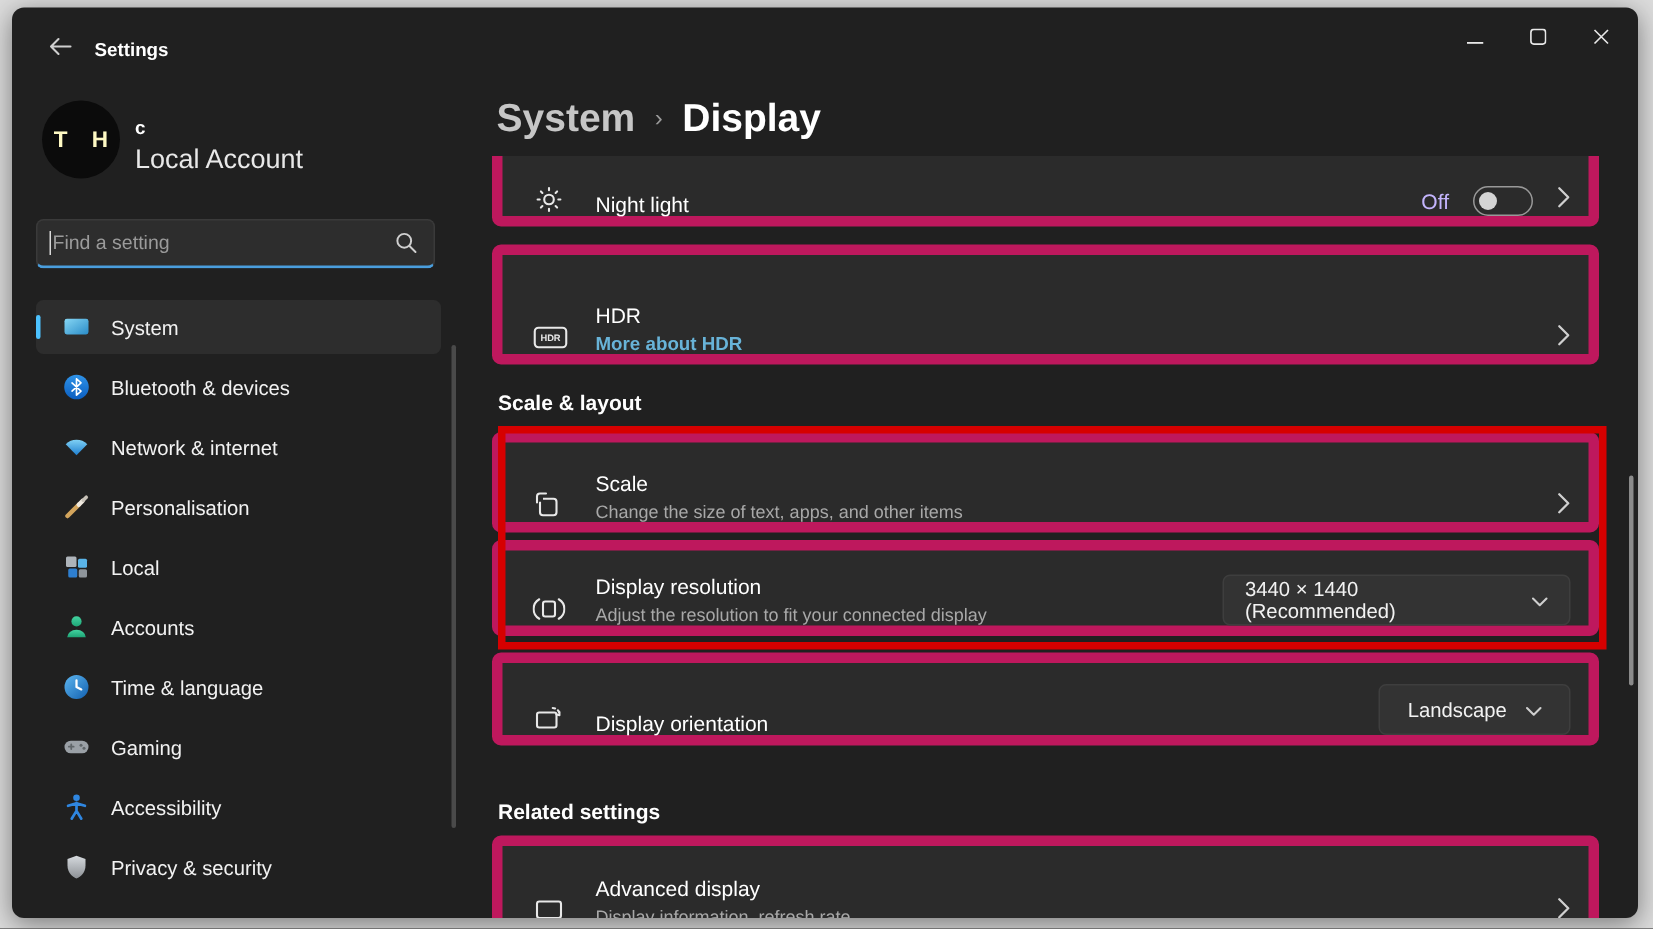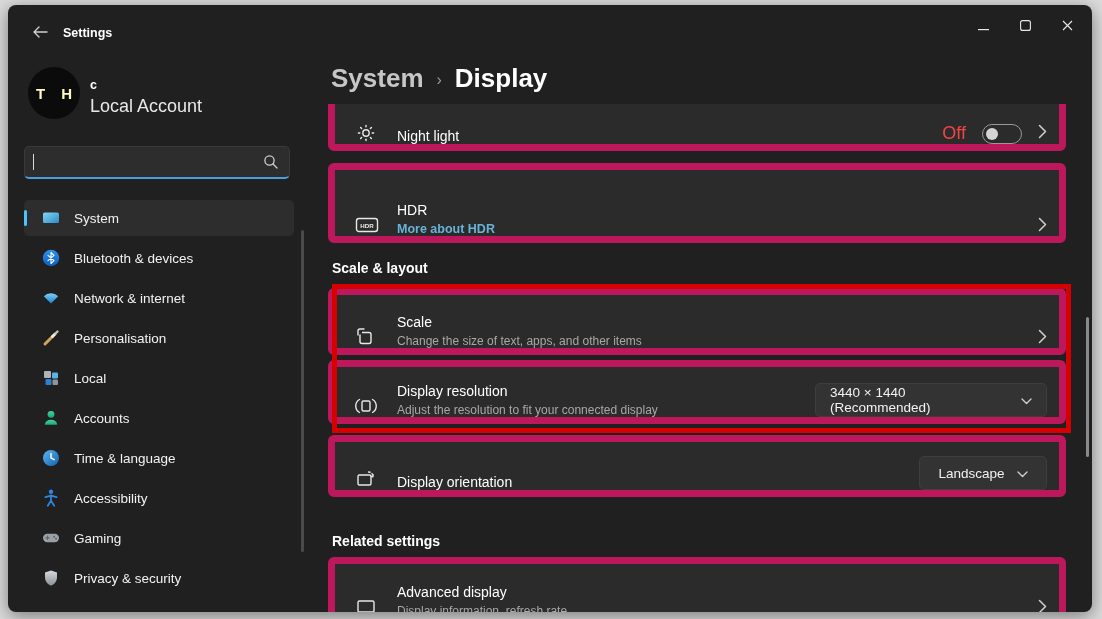--- a/index.html
+++ b/index.html
@@ -68,21 +68,21 @@
   #card-hdr { top:59px; height:80px; }
   #header-scale-layout { top:156px; }
   #card-scale { top:184px; height:67px; }
   #card-resolution { top:256px; height:64px; }
   #card-orientation { top:331px; height:62px; }
   #header-related { top:429px; }
   #card-advanced { top:453px; height:68px; }
 
   .toggle { width:40px; height:20px; border:1px solid #999999; border-radius:10px; position:relative; cursor:pointer; }
   .toggle-knob { position:absolute; left:3px; top:3px; width:12px; height:12px; border-radius:50%; background:#d4d4d4; }
-  .toggle-label { font-size:18px; color:#ef4444; }
+  .toggle-label { font-size:14px; color:#c4b5fd; }
 
   .dropdown { height:34px; background:#333333; border:1px solid #3e3e3e; border-radius:5px;
               display:flex; align-items:center; justify-content:center; gap:12px;
               font-size:13.5px; color:#f2f2f2; padding:0 14px; cursor:pointer; }
   #dd-scale { width:190px; }
   #dd-resolution { width:232px; }
   #dd-orientation { width:128px; }
 
   .main-scroll { position:absolute; left:1078px; top:312px; width:3px; height:140px;
                  background:#8a8a8a; border-radius:2px; }
@@ -119,20 +119,21 @@
             <path d="M1 1 L10 10 M10 1 L1 10" stroke="#e8e8e8" stroke-width="1.1"></path>
           </svg></span>
     </div>
   </div>
 
   <div class="avatar">T H</div>
   <div class="user-name">c</div>
   <div class="user-type">Local Account</div>
 
   <div class="search-box">
+    <input class="search-input" placeholder="Find a setting" style="">
     <span class="search-caret"></span>
     <span class="search-glyph">
       <svg width="16" height="16" viewBox="0 0 16 16">
           <circle cx="6.5" cy="6.5" r="4.6" fill="none" stroke="#cfcfcf" stroke-width="1.3"></circle>
           <path d="M10 10 L14 14" stroke="#cfcfcf" stroke-width="1.3" stroke-linecap="round"></path>
         </svg>
     </span>
   </div>
 
   <div class="nav">
@@ -227,36 +228,36 @@
             </defs>
             <circle cx="10" cy="10" r="8" fill="url(#gtl)"></circle>
             <path d="M10 10 V5.6 M10 10 L13.2 11.6" stroke="#ffffff" stroke-width="1.5" stroke-linecap="round"></path>
           </svg>
       </span>
       <span class="nav-label">Time &amp; language</span>
     </div>
     <div class="nav-item">
       <span class="nav-ico">
         <svg width="20" height="20" viewBox="0 0 20 20">
-            <circle cx="10" cy="3.8" r="2.2" fill="#2f86e0"></circle>
-            <path d="M10 7.2 v5.4 M4.4 9.2 l5.6-1.6 5.6 1.6 M10 12.6 l-3.2 5.2 M10 12.6 l3.2 5.2" stroke="#2f86e0" stroke-width="1.8" fill="none" stroke-linecap="round" stroke-linejoin="round"></path>
-          </svg>
-      </span>
-      <span class="nav-label">Accessibility</span>
-    </div>
-    <div class="nav-item">
-      <span class="nav-ico">
-        <svg width="20" height="20" viewBox="0 0 20 20">
             <rect x="2" y="5.8" width="16" height="8.4" rx="4.2" fill="#9aa0a6"></rect>
             <path d="M6.5 8.2 v3.2 M4.9 9.8 h3.2" stroke="#5f6569" stroke-width="1.2" stroke-linecap="round"></path>
             <circle cx="13" cy="8.8" r="1" fill="#5f6569"></circle>
             <circle cx="15" cy="10.8" r="1" fill="#5f6569"></circle>
           </svg>
       </span>
       <span class="nav-label">Gaming</span>
+    </div>
+    <div class="nav-item">
+      <span class="nav-ico">
+        <svg width="20" height="20" viewBox="0 0 20 20">
+            <circle cx="10" cy="3.8" r="2.2" fill="#2f86e0"></circle>
+            <path d="M10 7.2 v5.4 M4.4 9.2 l5.6-1.6 5.6 1.6 M10 12.6 l-3.2 5.2 M10 12.6 l3.2 5.2" stroke="#2f86e0" stroke-width="1.8" fill="none" stroke-linecap="round" stroke-linejoin="round"></path>
+          </svg>
+      </span>
+      <span class="nav-label">Accessibility</span>
     </div>
     <div class="nav-item">
       <span class="nav-ico">
         <svg width="20" height="20" viewBox="0 0 20 20">
             <defs>
               <linearGradient id="gsh" x1="0" y1="0" x2="0" y2="1">
                 <stop offset="0" stop-color="#d6dade"></stop>
                 <stop offset="1" stop-color="#8d9196"></stop>
               </linearGradient>
             </defs>

